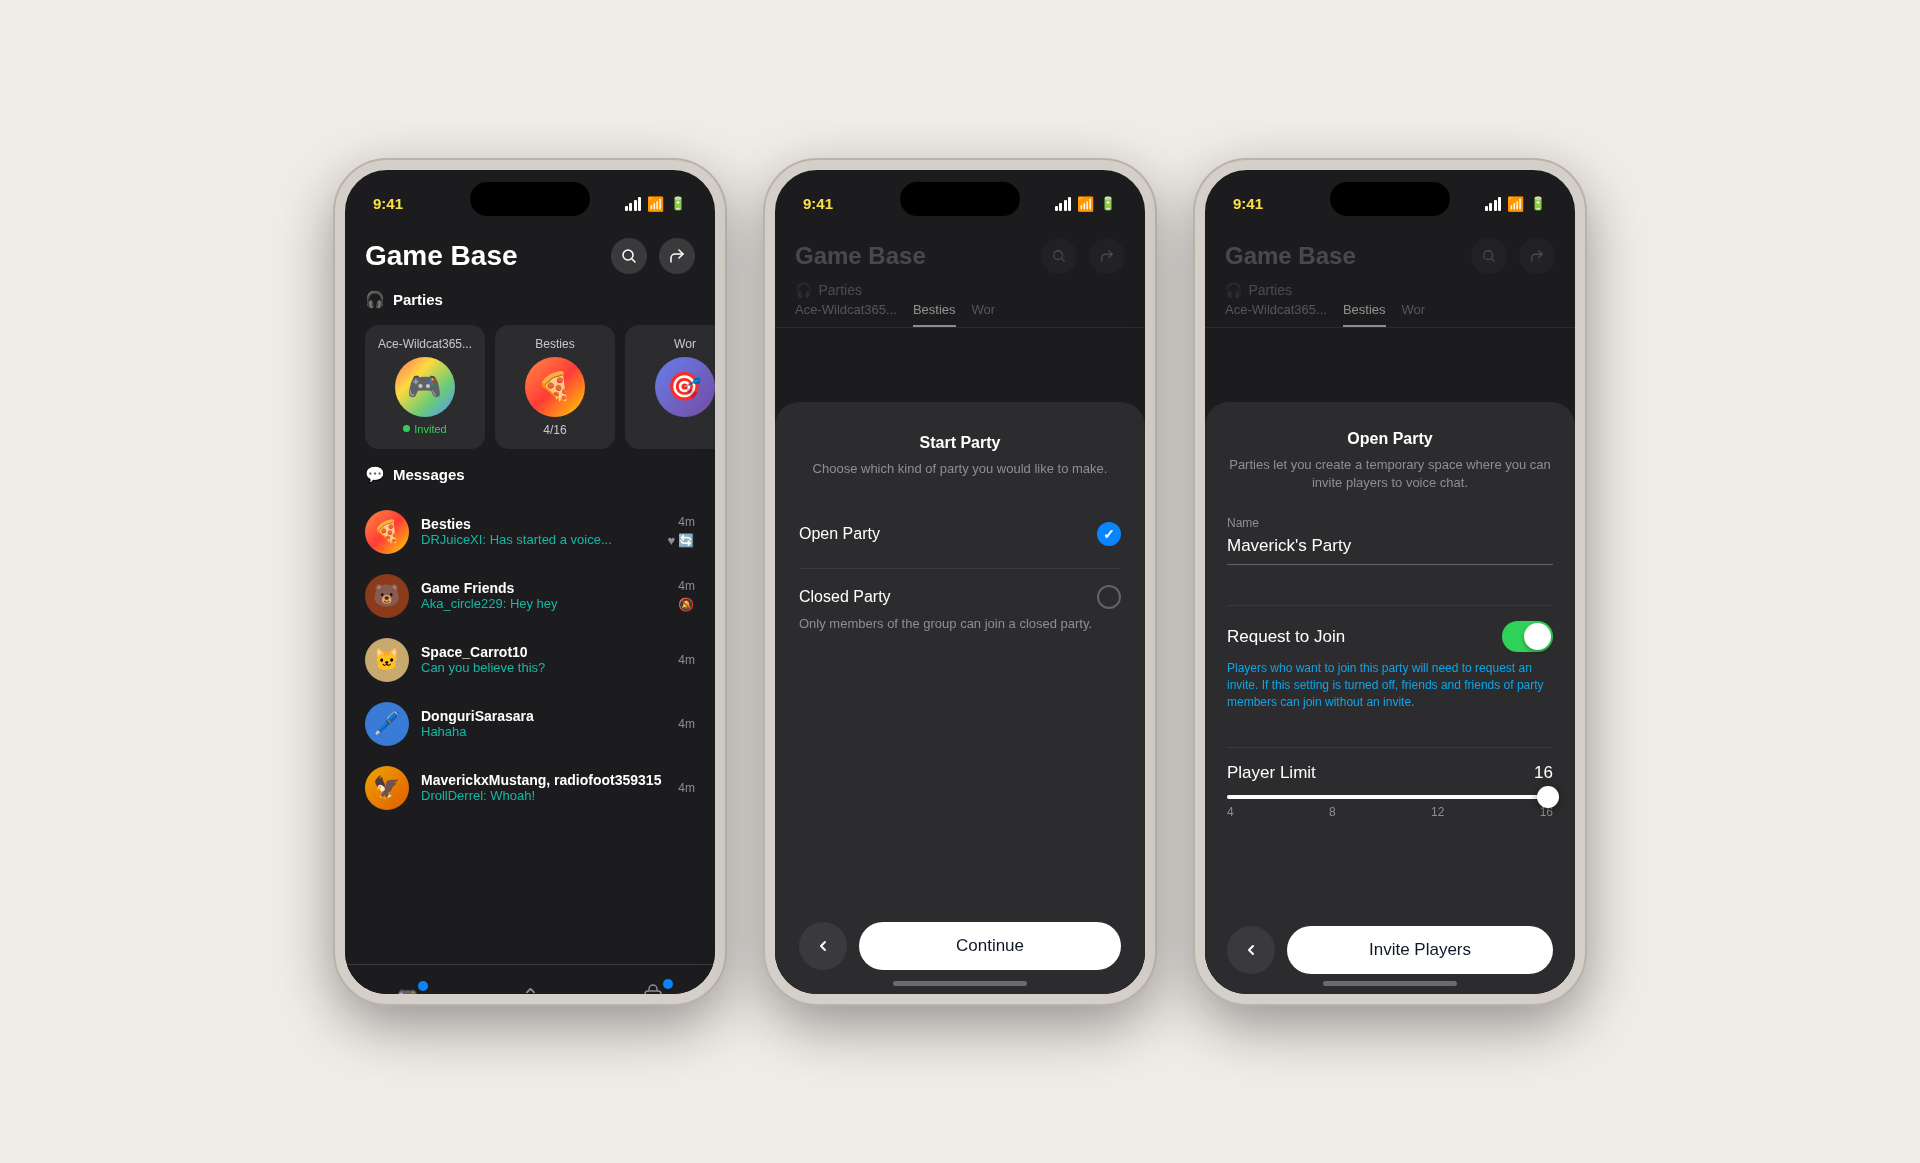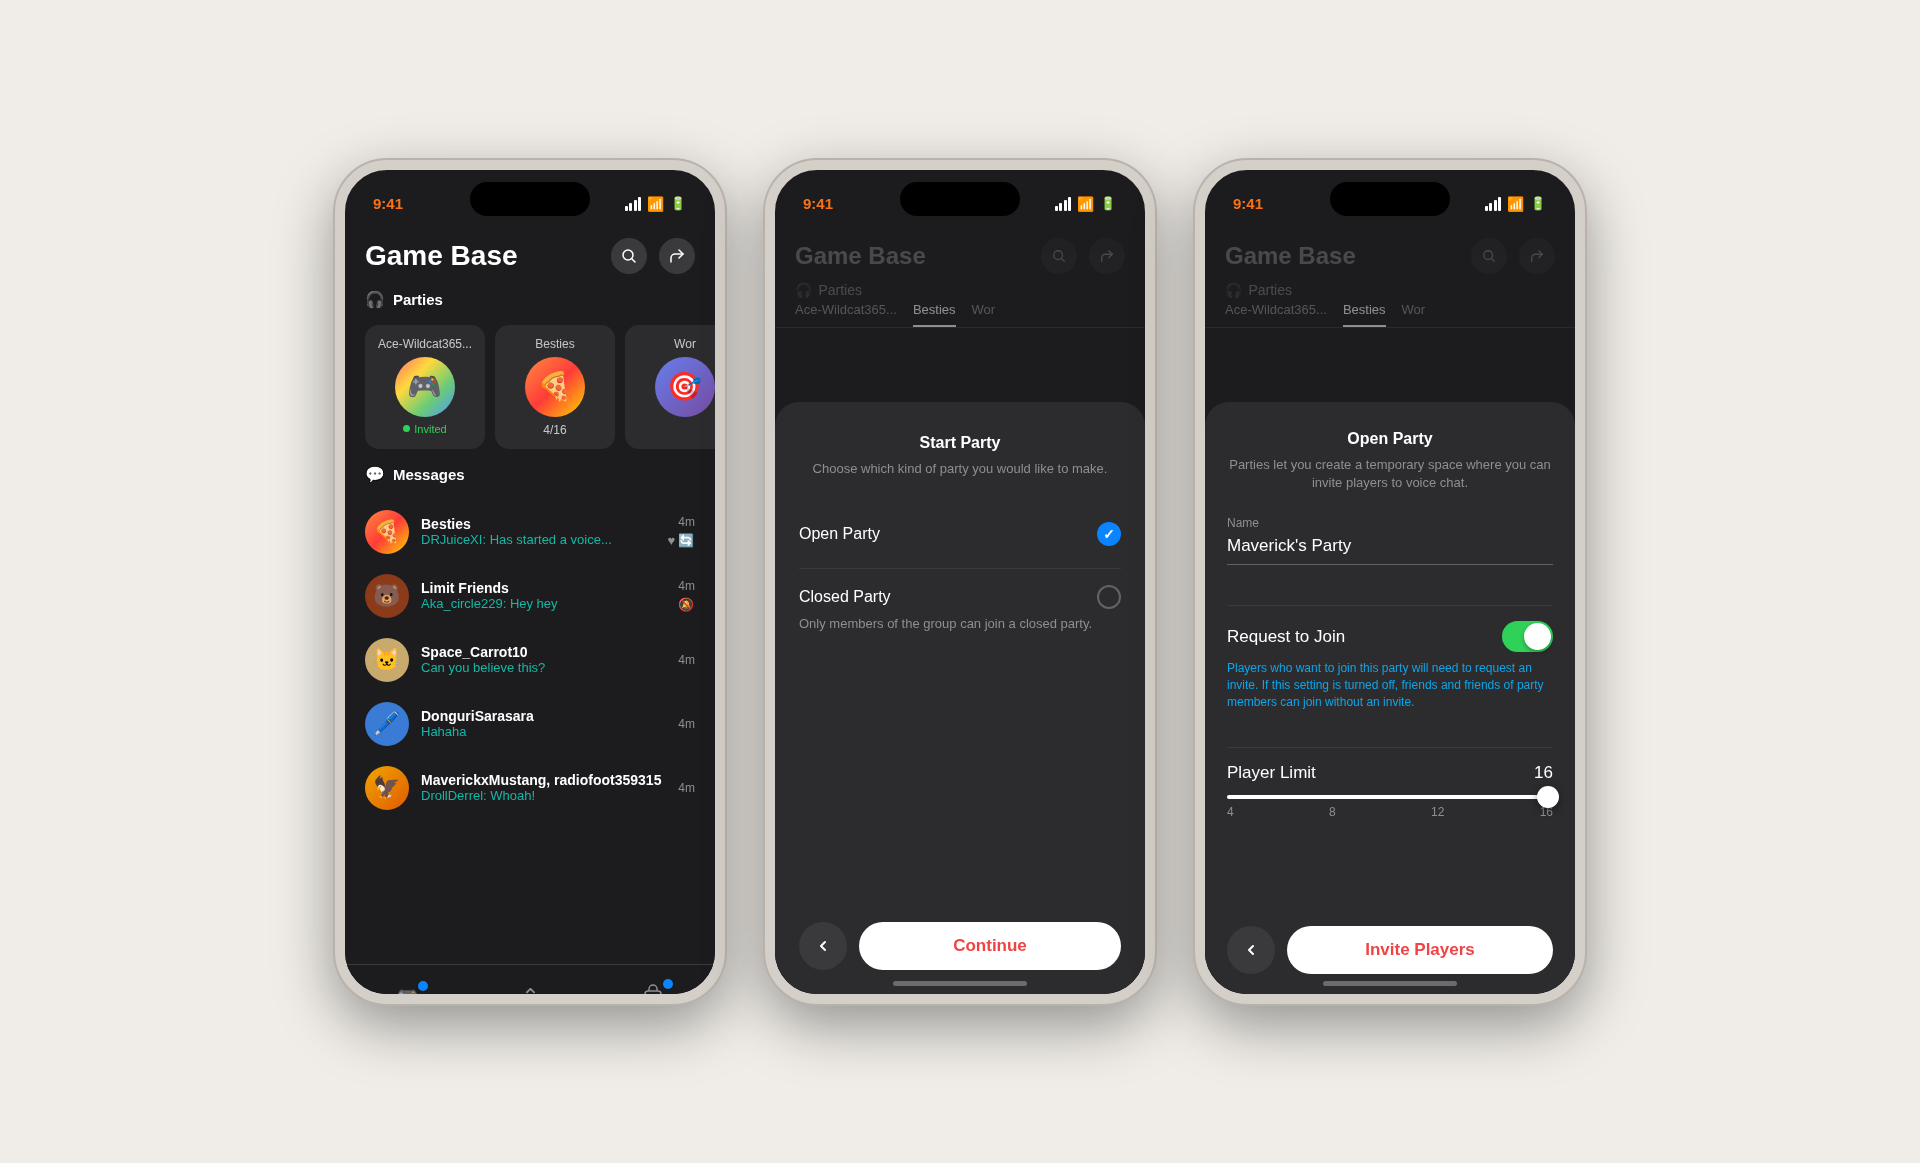--- a/index.html
+++ b/index.html
@@ -39,21 +39,21 @@
       z-index: 100;
     }
 
     
     .status-bar {
       display: flex;
       justify-content: space-between;
       align-items: center;
       padding: 16px 28px 0;
       height: 52px;
-      color: #f97316;
+      color: #fde047;
       font-size: 15px;
       font-weight: 600;
       position: relative;
       z-index: 10;
     }
     .status-time { font-size: 15px; font-weight: 700; }
     .status-icons { display: flex; align-items: center; gap: 6px; }
     .signal-bars {
       display: flex; align-items: flex-end; gap: 1.5px;
     }
@@ -309,23 +309,23 @@
       font-size: 18px;
       cursor: pointer;
       flex-shrink: 0;
     }
     .primary-btn {
       flex: 1;
       height: 48px;
       background: #fff;
       border-radius: 24px;
       display: flex; align-items: center; justify-content: center;
-      color: #ef4444;
+      color: #0f172a;
       font-size: 17px;
-      font-weight: 700;
+      font-weight: 400;
       cursor: pointer;
     }
 
     
     .form-label {
       font-size: 12px;
       color: #8e8e93;
       margin-bottom: 6px;
     }
     .form-input {
@@ -531,21 +531,21 @@
         </div>
         <div class="message-meta">
           <span class="message-time">4m</span>
           <div class="message-icons">♥ 🔄</div>
         </div>
       </div>
 
       <div class="message-item">
         <div class="message-avatar msg-av-work">🐻</div>
         <div class="message-content">
-          <div class="message-name">Limit Friends</div>
+          <div class="message-name">Game Friends</div>
           <div class="message-preview">Aka_circle229: Hey hey</div>
         </div>
         <div class="message-meta">
           <span class="message-time">4m</span>
           <div class="message-icons">🔕</div>
         </div>
       </div>
 
       <div class="message-item">
         <div class="message-avatar msg-av-space">🐱</div>

